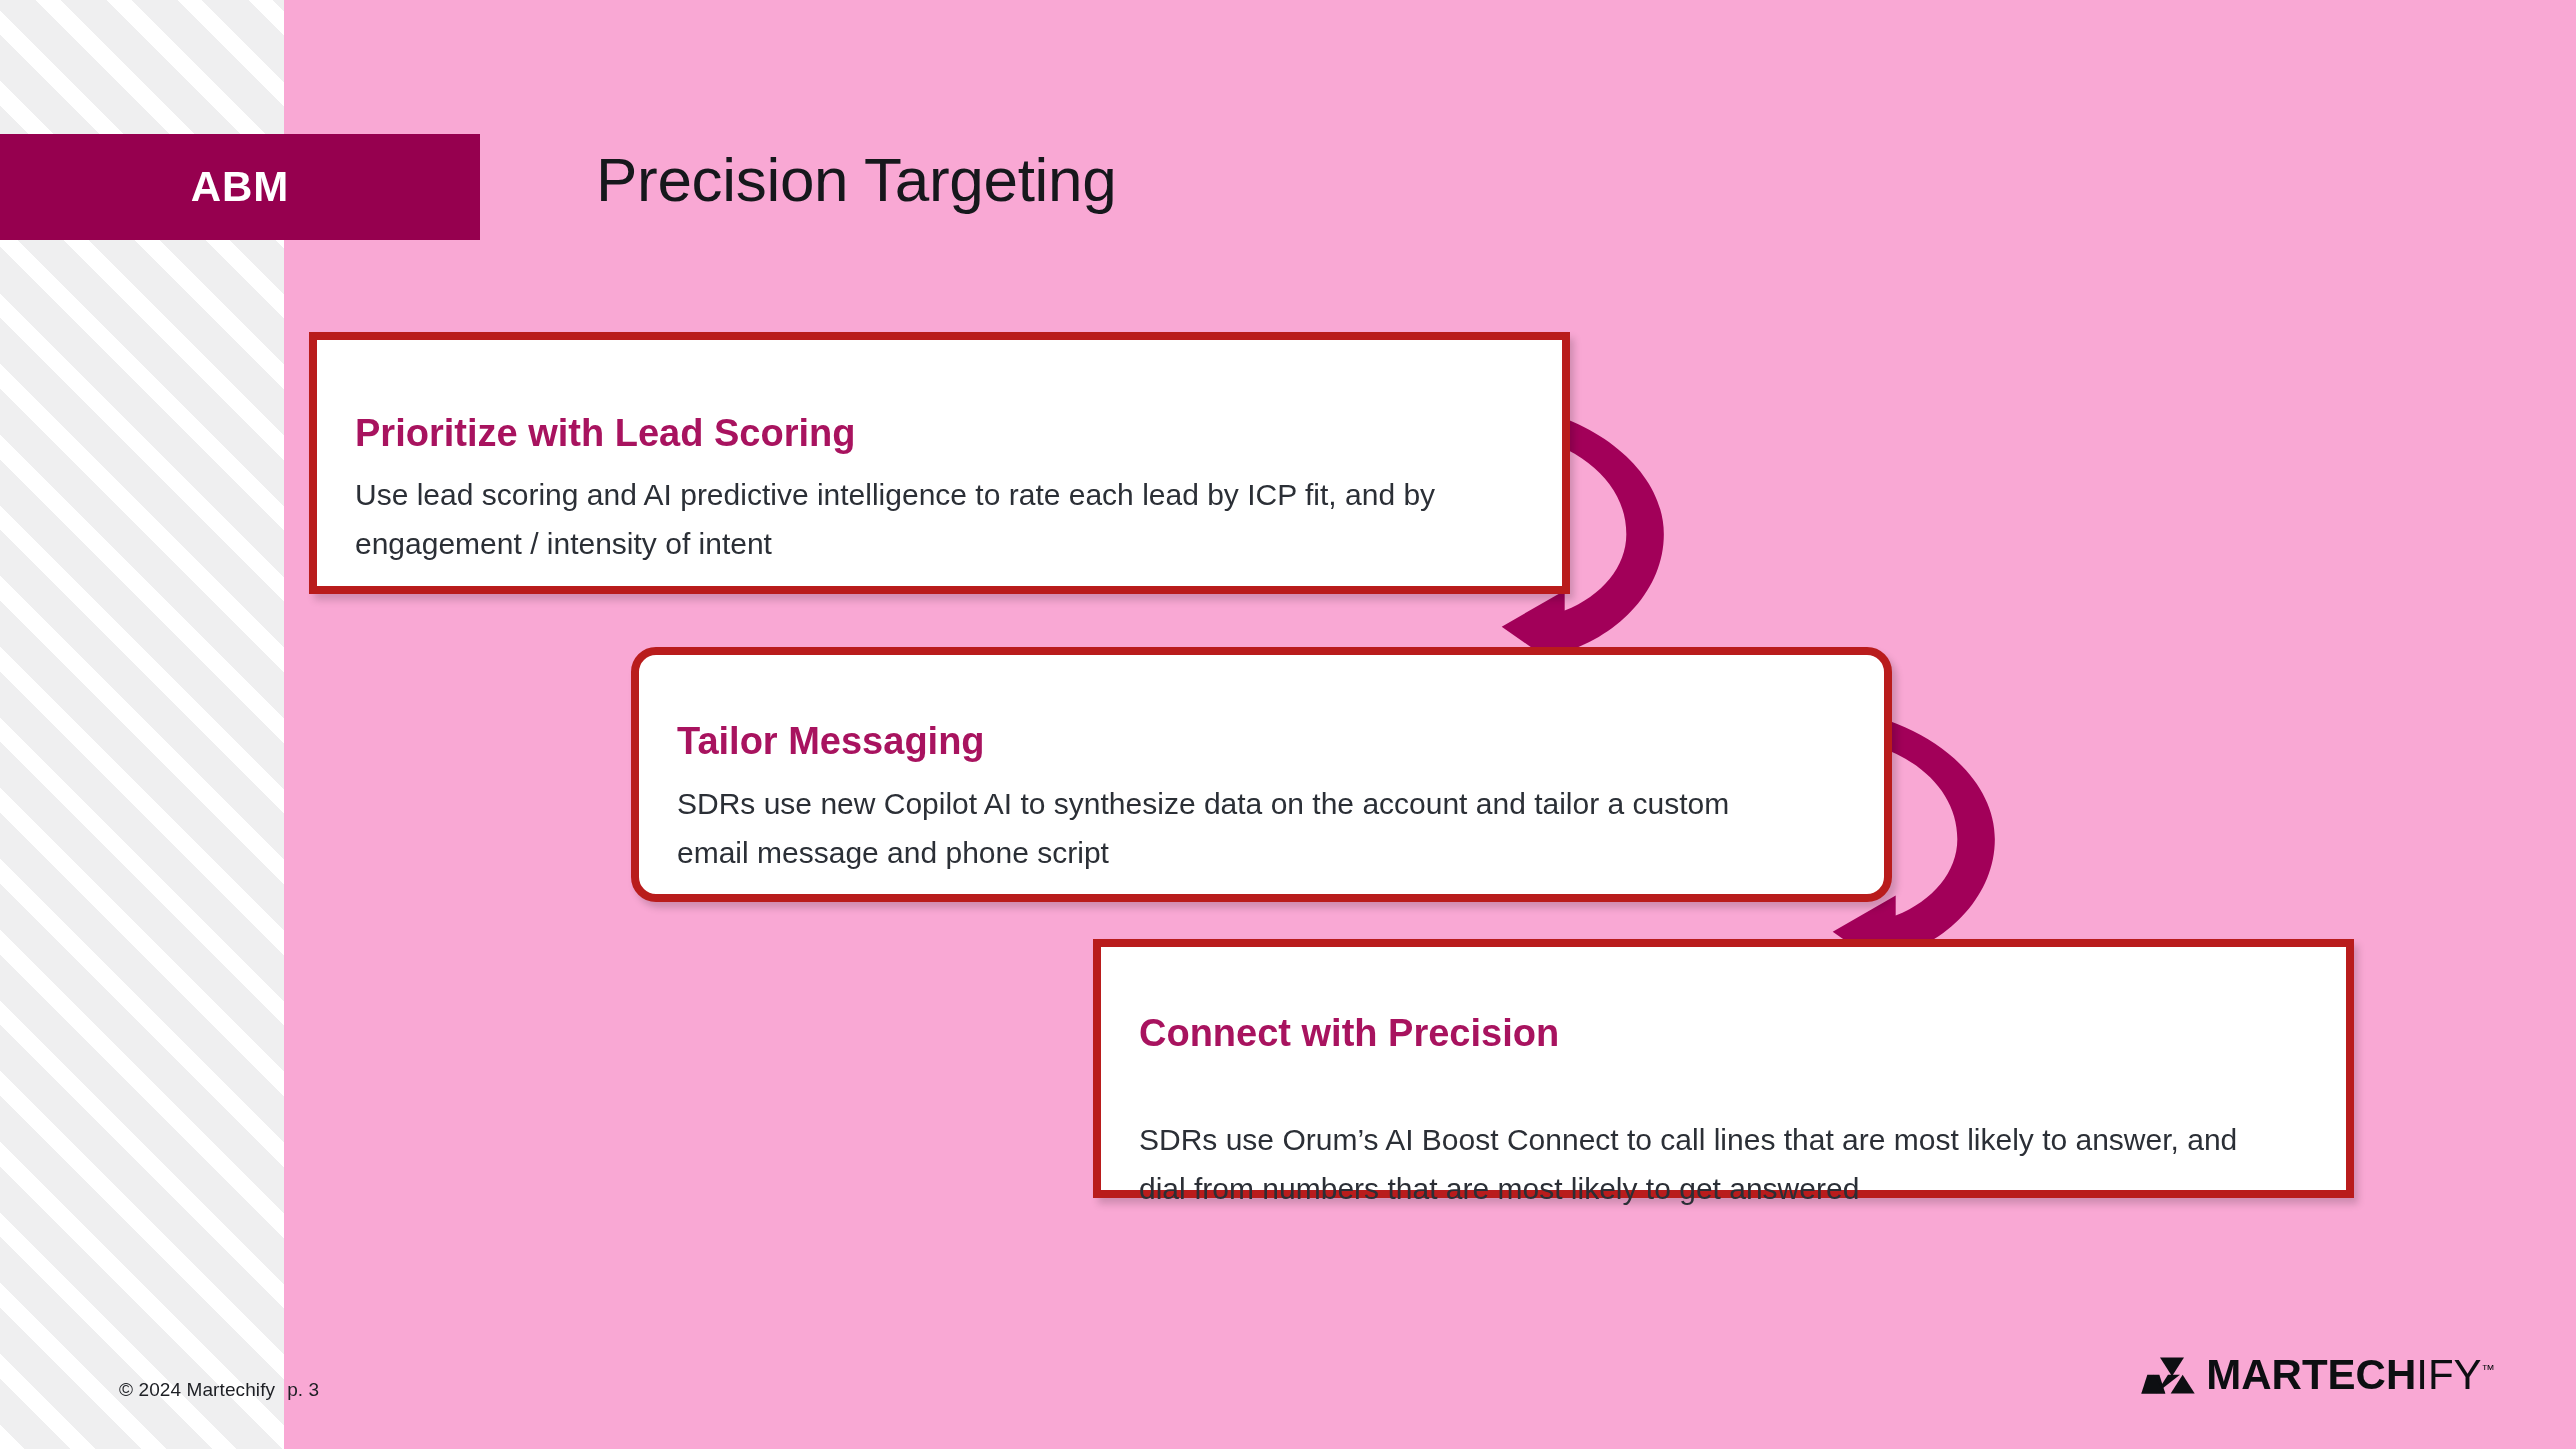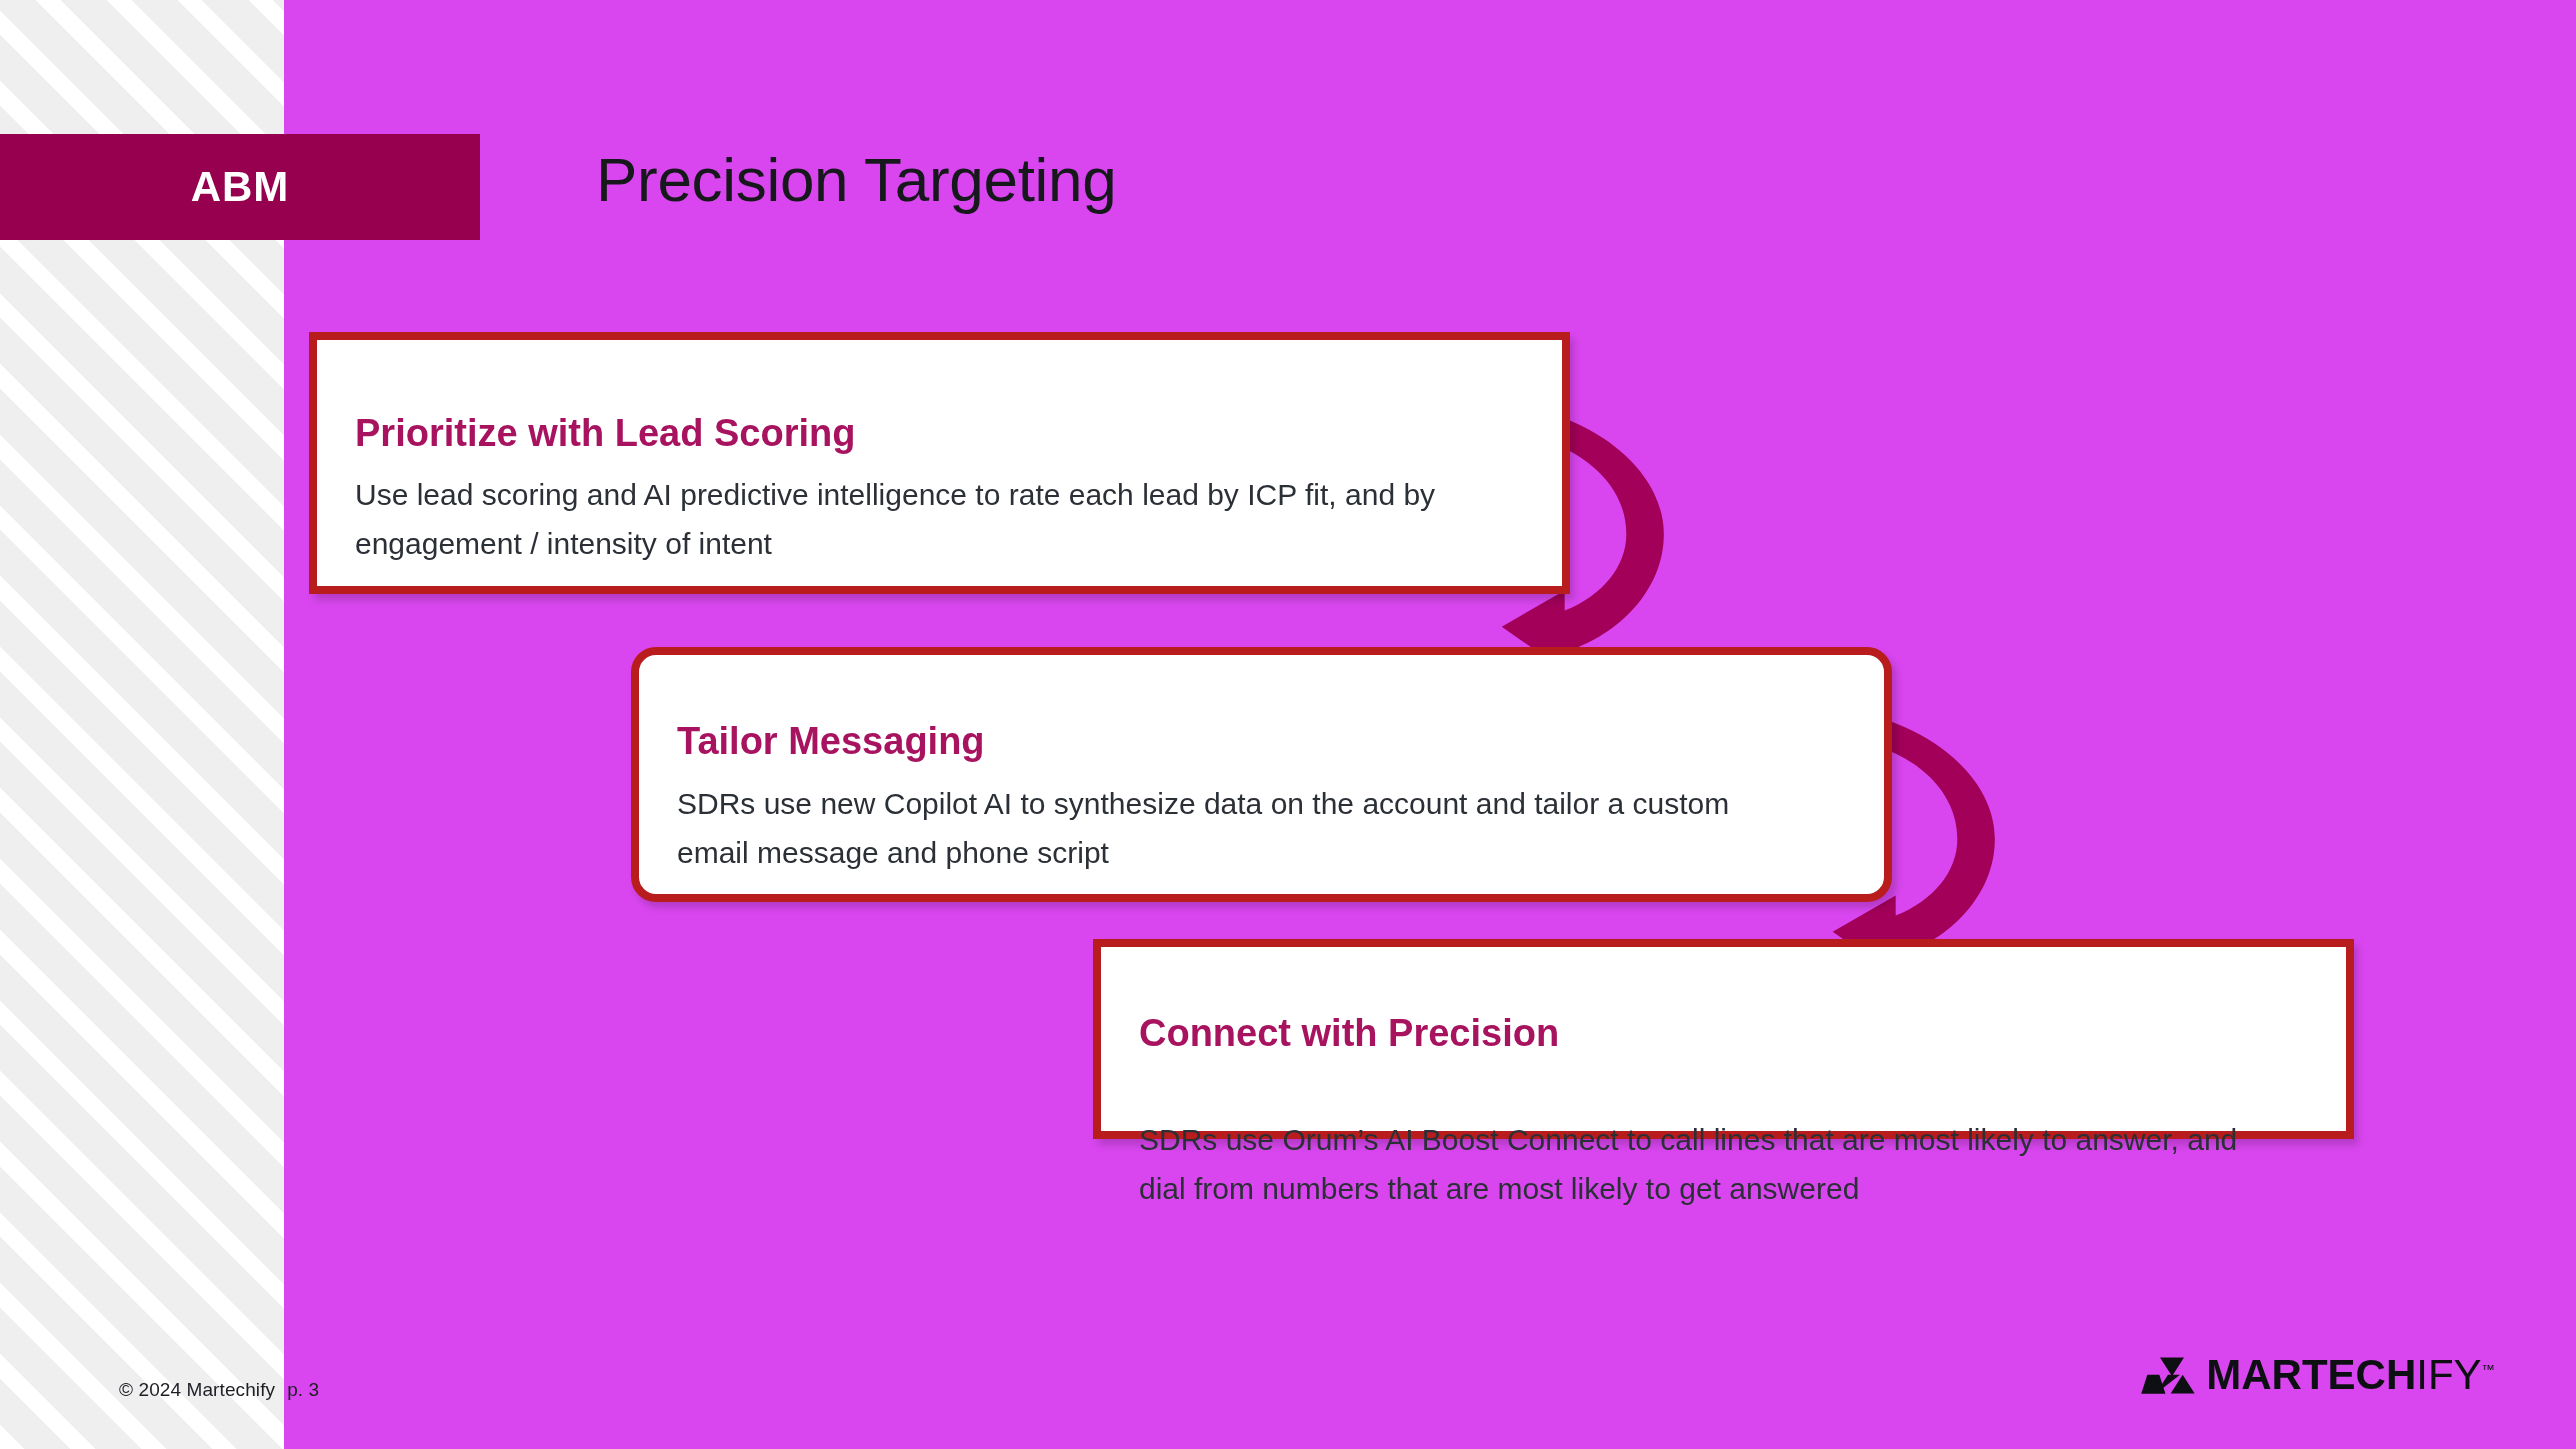--- a/index.html
+++ b/index.html
@@ -9,21 +9,21 @@
   }
   body {
     font-family: "Liberation Sans", sans-serif;
     -webkit-font-smoothing: antialiased;
   }
 
   #slide {
     position: relative;
     width: 2576px;
     height: 1449px;
-    background: #d946ef;
+    background: #f9a8d4;
     overflow: hidden;
   }
 
   
   .stripe-band {
     position: absolute;
     left: 0;
     top: 0;
     width: 284px;
     height: 1449px;
@@ -76,21 +76,21 @@
   .card {
     position: absolute;
     background: #ffffff;
     border: 8px solid #b91c1c;
     box-sizing: border-box;
     box-shadow: 4.7px 6px 7.4px rgba(0,0,0,0.17);
     z-index: 4;
   }
   .card-1 { left: 309px;  top: 332px;  width: 1261px; height: 262px; }
   .card-2 { left: 631px;  top: 647px;  width: 1261px; height: 255px; border-radius: 25px; }
-  .card-3 { left: 1093px; top: 939px; width: 1261px; height: 200px; }
+  .card-3 { left: 1093px; top: 939px; width: 1261px; height: 259px; }
 
   .card-inner {
     position: relative;
     width: 100%;
     height: 100%;
     padding: 0 38px;
     box-sizing: border-box;
   }
 
   .card-heading {

